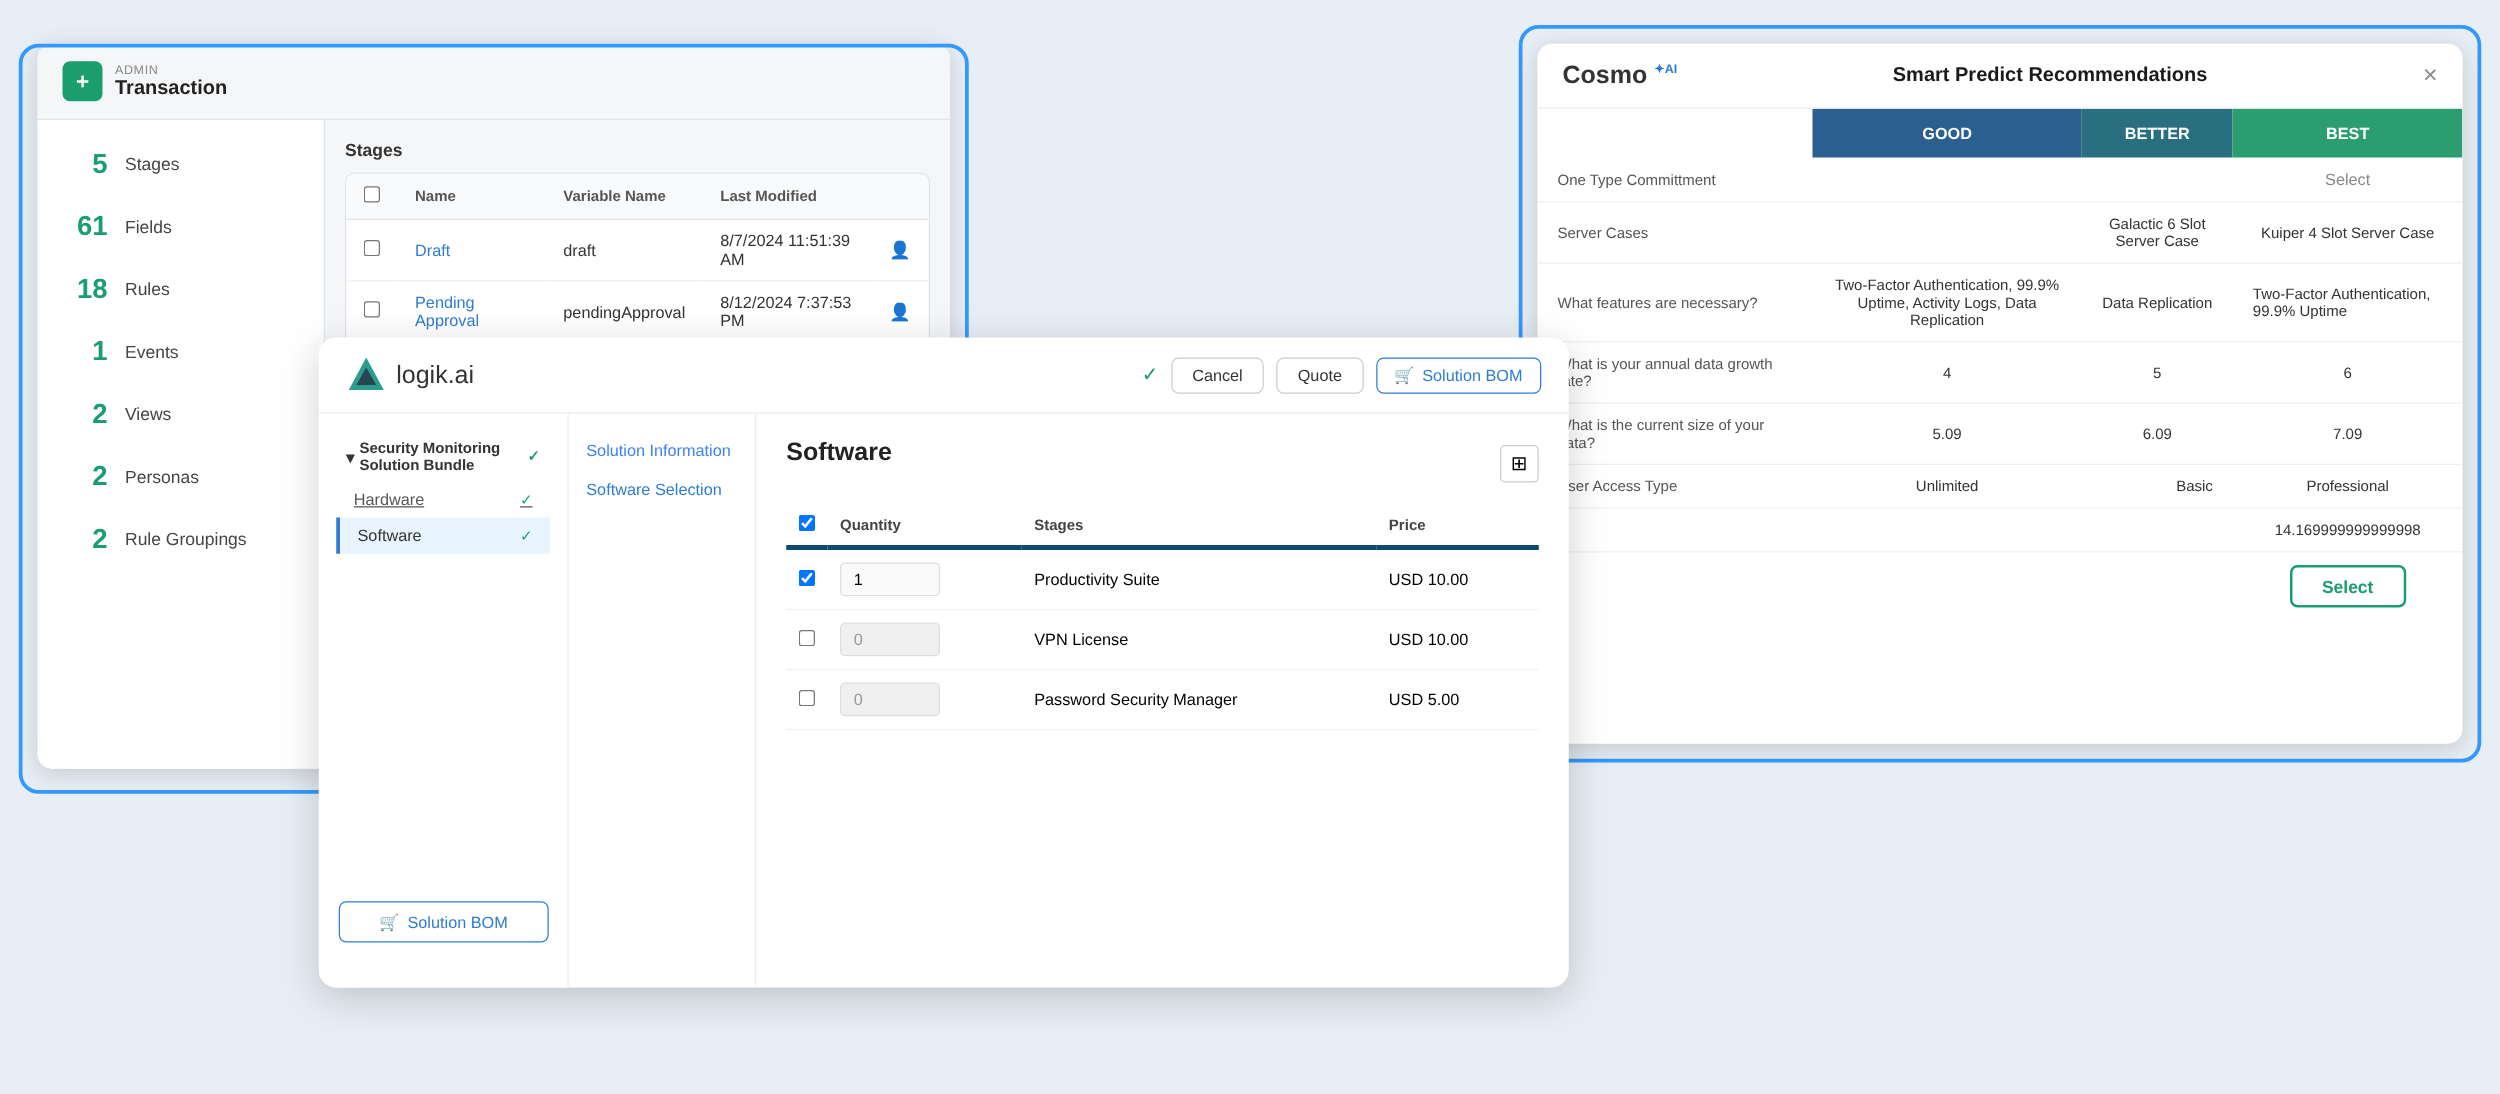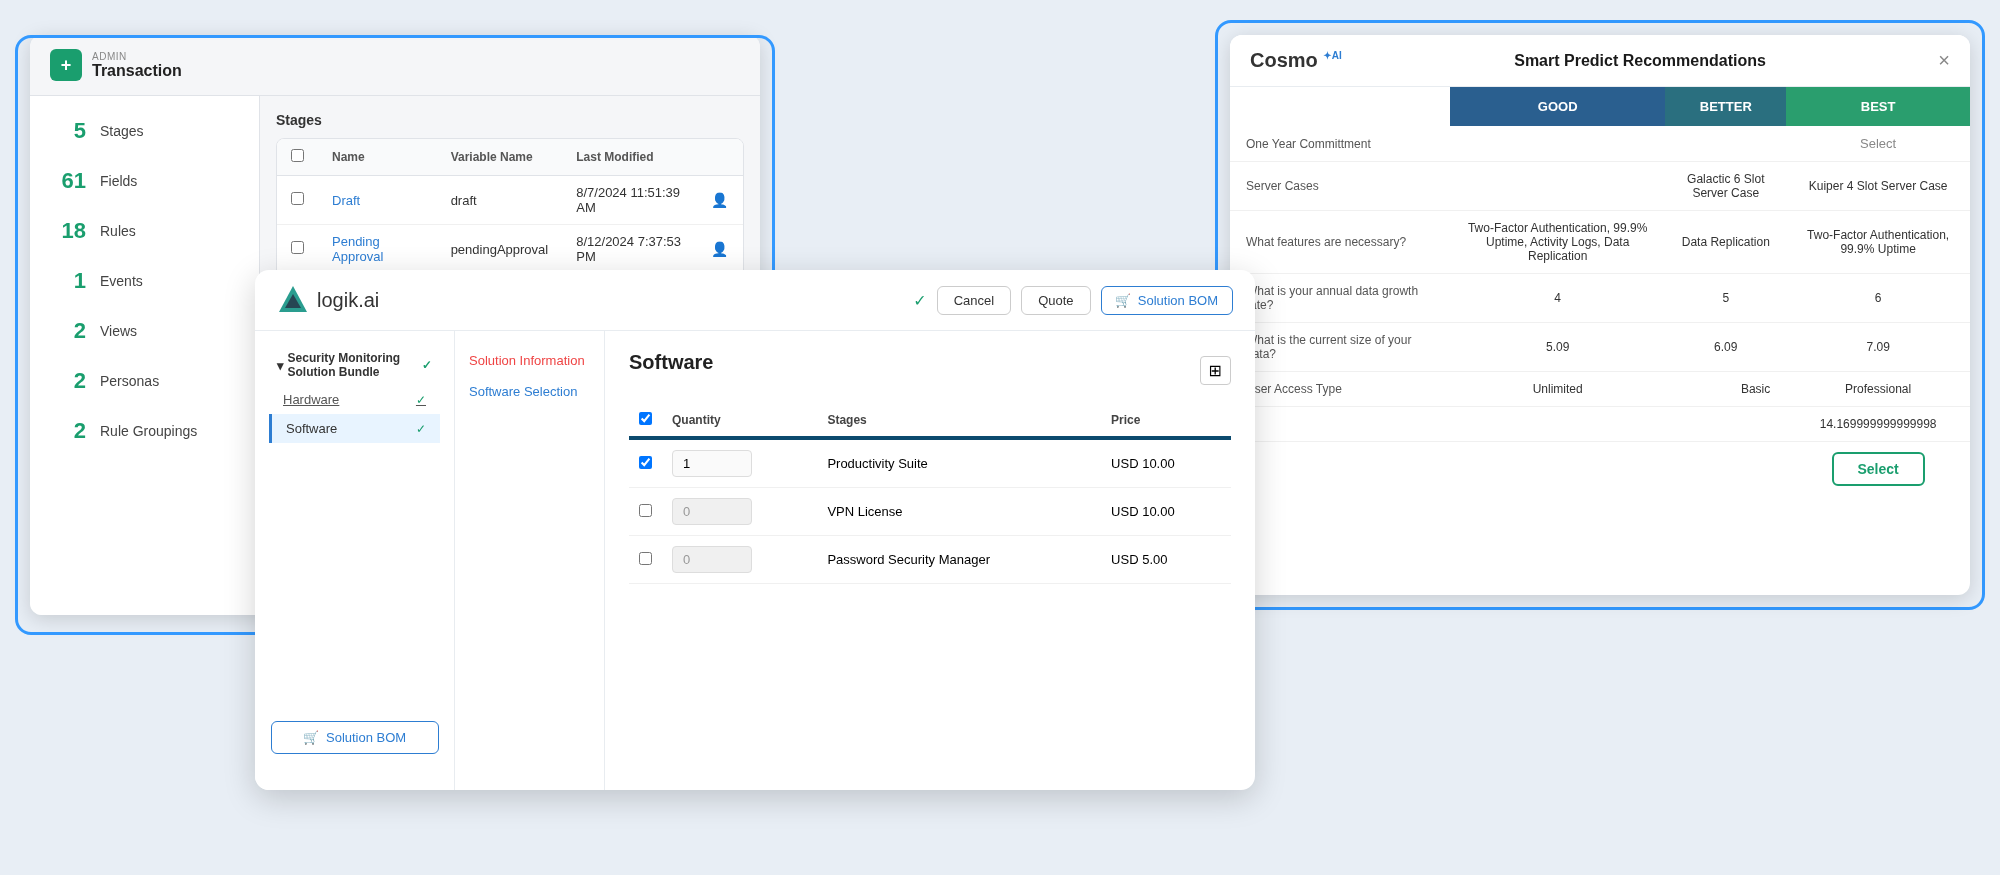--- a/index.html
+++ b/index.html
@@ -281,21 +281,21 @@
 
     
     .logik-subnav {
       width: 150px;
       border-right: 1px solid #e8ecf0;
       padding: 14px 0;
     }
     .subnav-item {
       padding: 8px 14px;
       font-size: 13px;
-      color: #ef4444;
+      color: #3b82f6;
       cursor: pointer;
     }
     .subnav-item.active {
       font-weight: 500;
       color: #2d7dd2;
     }
 
     
     .cosmo-panel {
       position: absolute;
@@ -626,38 +626,38 @@
       <thead>
         <tr>
           <th style="width:220px;"></th>
           <th class="th-good">GOOD</th>
           <th class="th-better">BETTER</th>
           <th class="th-best">BEST</th>
         </tr>
       </thead>
       <tbody id="cosmo-tbody">
           <tr>
-      <td>One Year Committment</td>
+      <td>One Type Committment</td>
       <td style="text-align:center;"></td>
       <td style="text-align:center;"></td>
       <td style="text-align:center;">
         <span class="cosmo-select-text">Select</span>
       </td>
     </tr>
           <tr>
       <td>Server Cases</td>
       <td style="text-align:center; font-size:12px;"></td>
       <td style="text-align:center; font-size:12px;">Galactic 6 Slot Server Case</td>
       <td style="text-align:center; font-size:12px;">Kuiper 4 Slot Server Case</td>
     </tr>
           <tr>
       <td>What features are necessary?</td>
       <td style="text-align:center; font-size:12px;">Two-Factor Authentication, 99.9% Uptime, Activity Logs, Data Replication</td>
       <td style="text-align:center; font-size:12px;">Data Replication</td>
-      <td style="text-align:center; font-size:12px;">Two-Factor Authentication, 99.9% Uptime</td>
+      <td style="font-size:12px;">Two-Factor Authentication, 99.9% Uptime</td>
     </tr>
           <tr>
       <td>What is your annual data growth rate?</td>
       <td style="text-align:center; font-size:12px;">4</td>
       <td style="text-align:center; font-size:12px;">5</td>
       <td style="text-align:center; font-size:12px;">6</td>
     </tr>
           <tr>
       <td>What is the current size of your data?</td>
       <td style="text-align:center; font-size:12px;">5.09</td>

